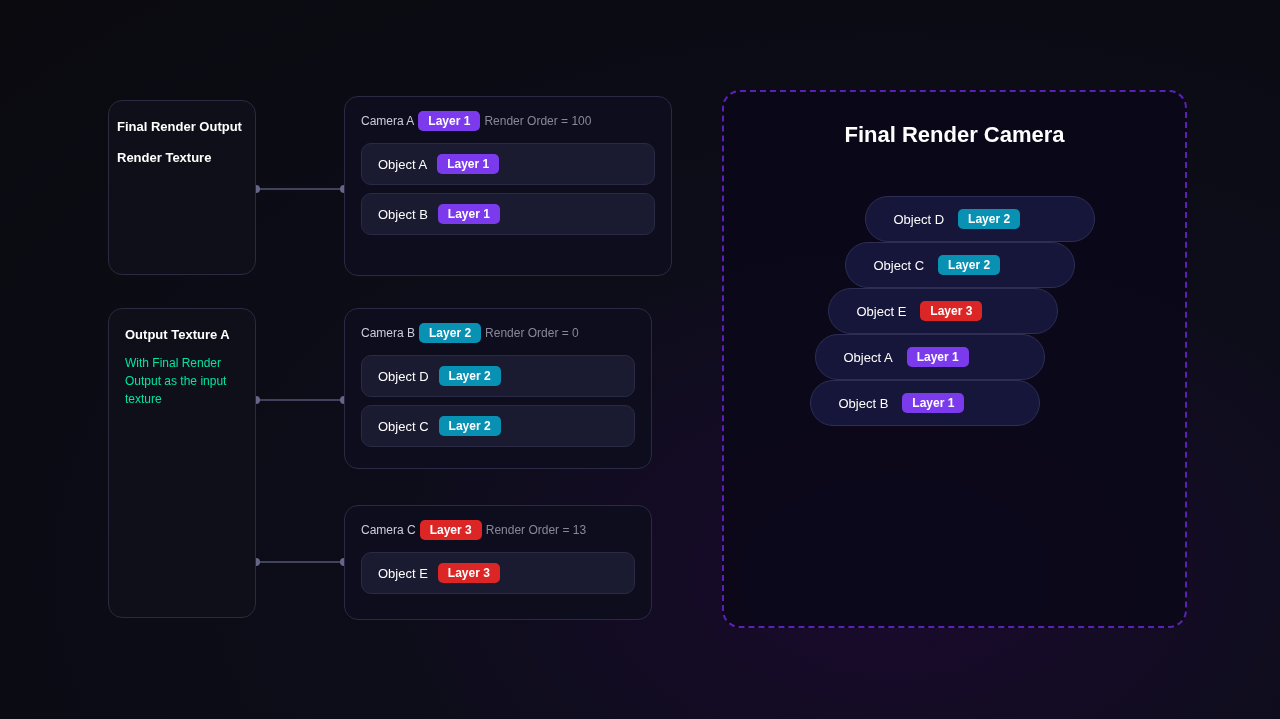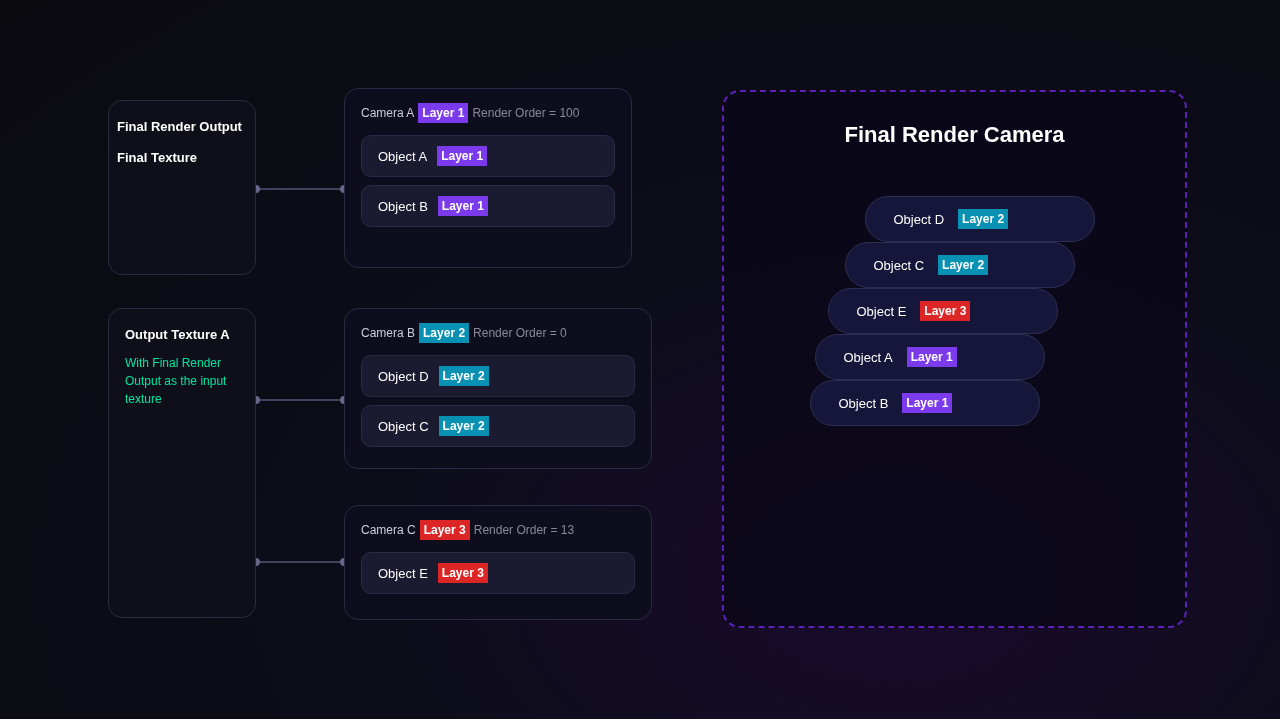--- a/index.html
+++ b/index.html
@@ -67,22 +67,22 @@
     .camera-panel {
       position: absolute;
       background: #0d0d1e;
       border: 1px solid #2a2a45;
       border-radius: 14px;
       padding: 14px 16px;
     }
 
     .camera-panel-a {
       left: 344px;
-      top: 88px;
-      width: 288px;
+      top: 96px;
+      width: 328px;
       height: 180px;
     }
 
     .camera-panel-b {
       left: 344px;
       top: 308px;
       width: 308px;
       height: 161px;
     }
 
@@ -126,22 +126,22 @@
     .object-row:last-child { margin-bottom: 0; }
 
     .object-name {
       color: #ffffff;
       font-size: 13px;
       font-weight: 500;
     }
 
     
     .badge {
-      border-radius: 0;
-      padding: 3px 4px;
+      border-radius: 5px;
+      padding: 3px 10px;
       font-size: 12px;
       font-weight: 700;
       color: #ffffff;
     }
 
     .badge-layer1 { background: #7c3aed; }
     .badge-layer2 { background: #0891b2; }
     .badge-layer3 { background: #dc2626; }
 
     
@@ -210,21 +210,21 @@
     <circle cx="256" cy="400" r="4" fill="#666688"></circle>
     <circle cx="344" cy="400" r="4" fill="#666688"></circle>
 
     <line x1="256" y1="562" x2="344" y2="562" stroke="#555577" stroke-width="1.5"></line>
     <circle cx="256" cy="562" r="4" fill="#666688"></circle>
     <circle cx="344" cy="562" r="4" fill="#666688"></circle>
   </svg>
 
   <div class="panel-final-render">
     <div class="panel-label">Final Render Output</div>
-    <div class="panel-label">Final Texture</div>
+    <div class="panel-label">Render Texture</div>
   </div>
 
   <div class="panel-render-texture">
     <div class="panel-label">Output Texture A</div>
     <div class="panel-label-green">With Final Render Output as the input texture</div>
   </div>
 
   <div class="camera-panel camera-panel-a">
     <div class="camera-header">
       <span class="camera-name">Camera A</span>

